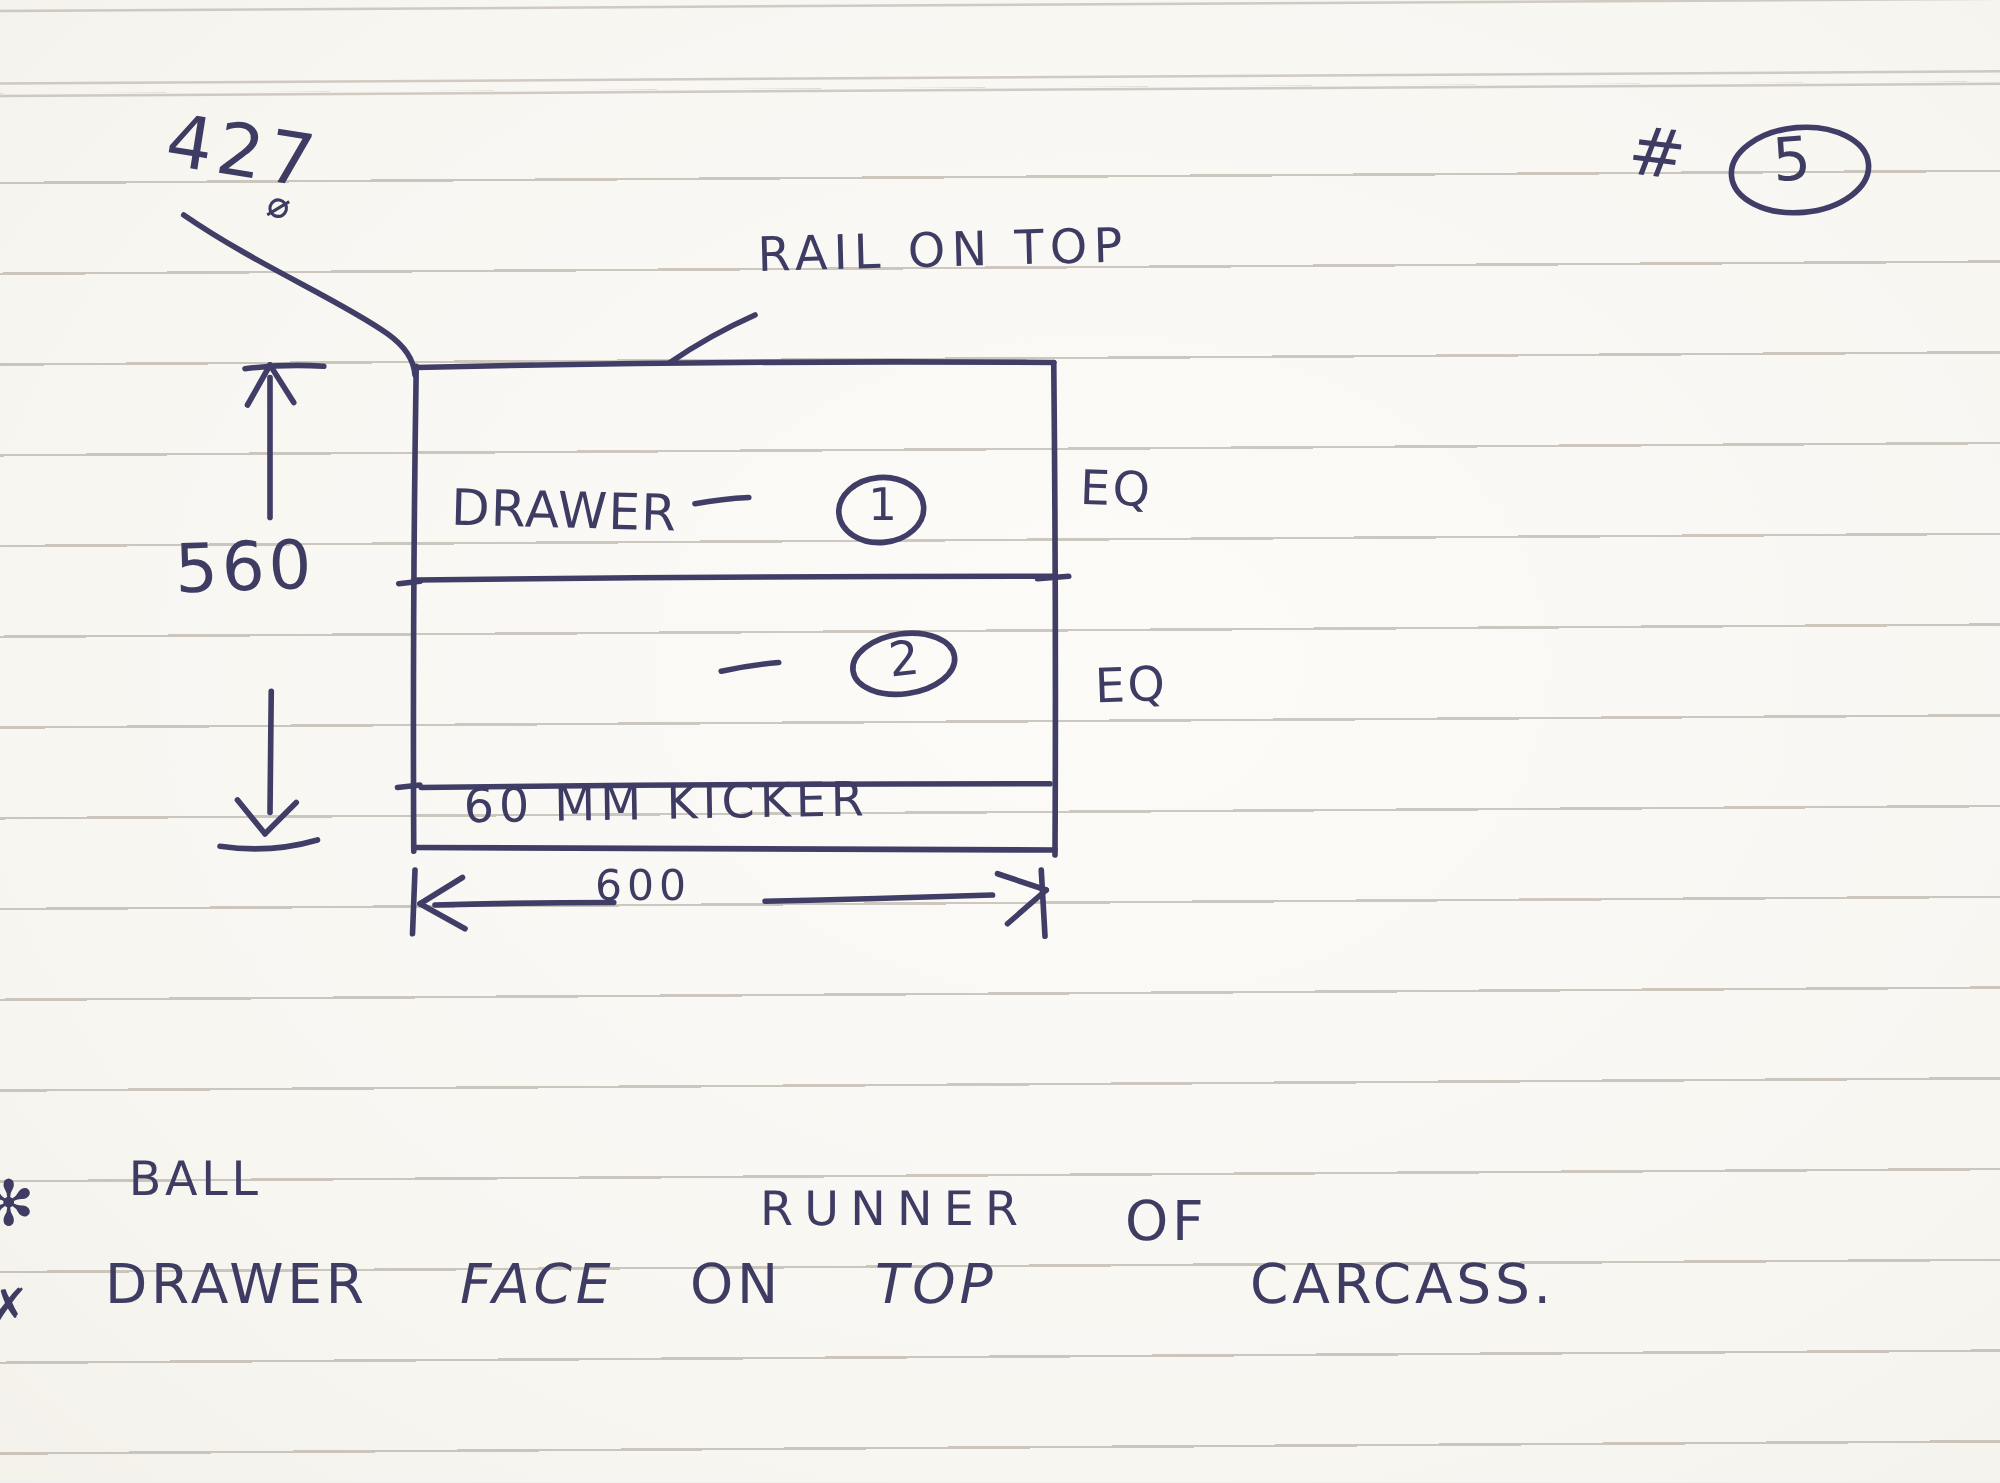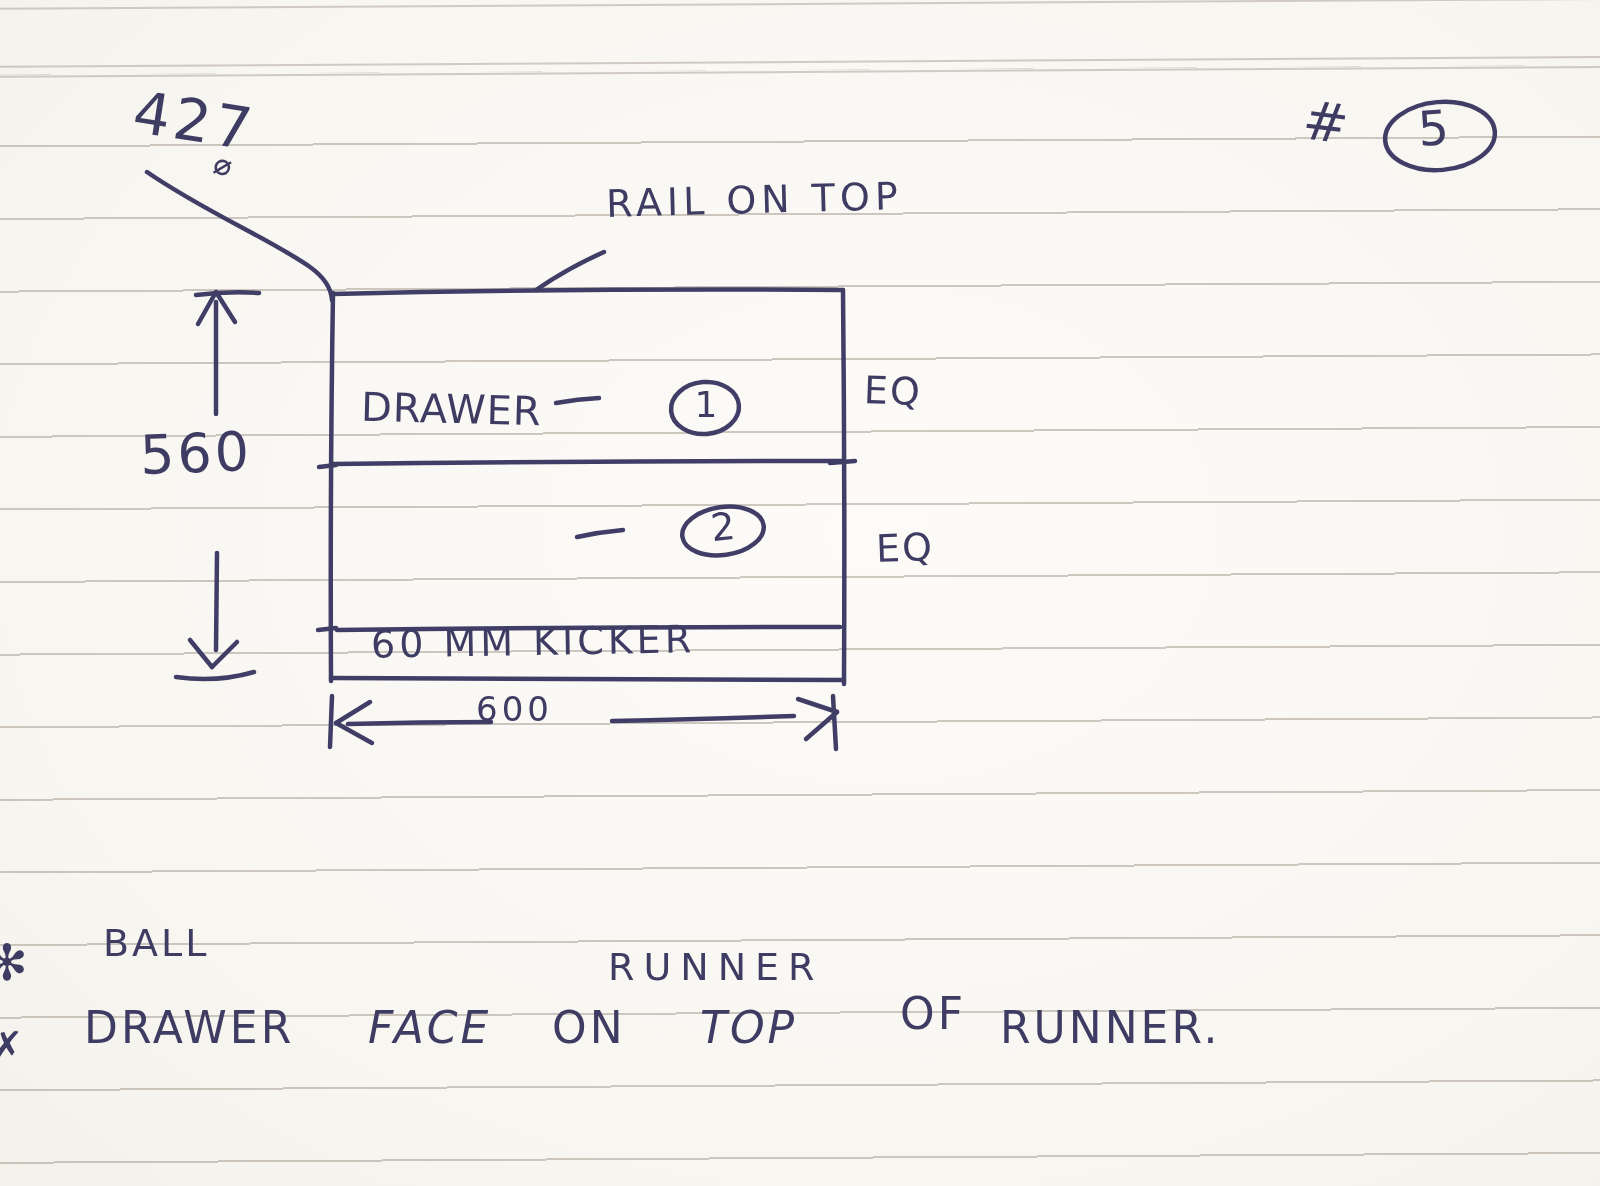--- a/index.html
+++ b/index.html
@@ -57,21 +57,21 @@
   .n1-bullet{left:-14px;top:938px;font-size:50px;}
   .n1-w0{left:103px;top:924px;}
   .n1-w1{left:291px;top:924px;}
   .n1-w2{left:608px;top:924px;letter-spacing:9px !important;margin-top:24px;}
   .note2{font-size:44px;top:1006px;letter-spacing:3px;}
   .n2-bullet{left:-10px;top:1026px;font-size:40px;}
   .n2-w0{left:84px;top:1006px;}
   .n2-w1{left:368px;top:1006px;font-style:italic;}
   .n2-w2{left:552px;top:1006px;}
   .n2-w3{left:700px;top:1006px;font-style:italic;}
-  .n2-w4{left:900px;top:992px;}
+  .n2-w4{left:900px;top:956px;}
   .n2-w5{left:1000px;top:1006px;}
 </style>
 </head>
 <body>
 
 <div class="page">
 
   <div class="rules-layer">
     <div class="rule-extra" style="top:8px"></div>
     <div class="rule-extra" style="top:66px"></div>
@@ -148,15 +148,15 @@
   <span class="hw n1-bullet">✻</span>
   <span class="hw note n1-w0">BALL</span>
   <span class="hw note n1-w2">RUNNER</span>
 
   <span class="hw n2-bullet">✗</span>
   <span class="hw note2 n2-w0">DRAWER</span>
   <span class="hw note2 n2-w1">FACE</span>
   <span class="hw note2 n2-w2">ON</span>
   <span class="hw note2 n2-w3">TOP</span>
   <span class="hw note2 n2-w4">OF</span>
-  <span class="hw note2 n2-w5">RUNNER.</span>
+  <span class="hw note2 n2-w5">CARCASS.</span>
 
 </div>
 
 </body></html>

